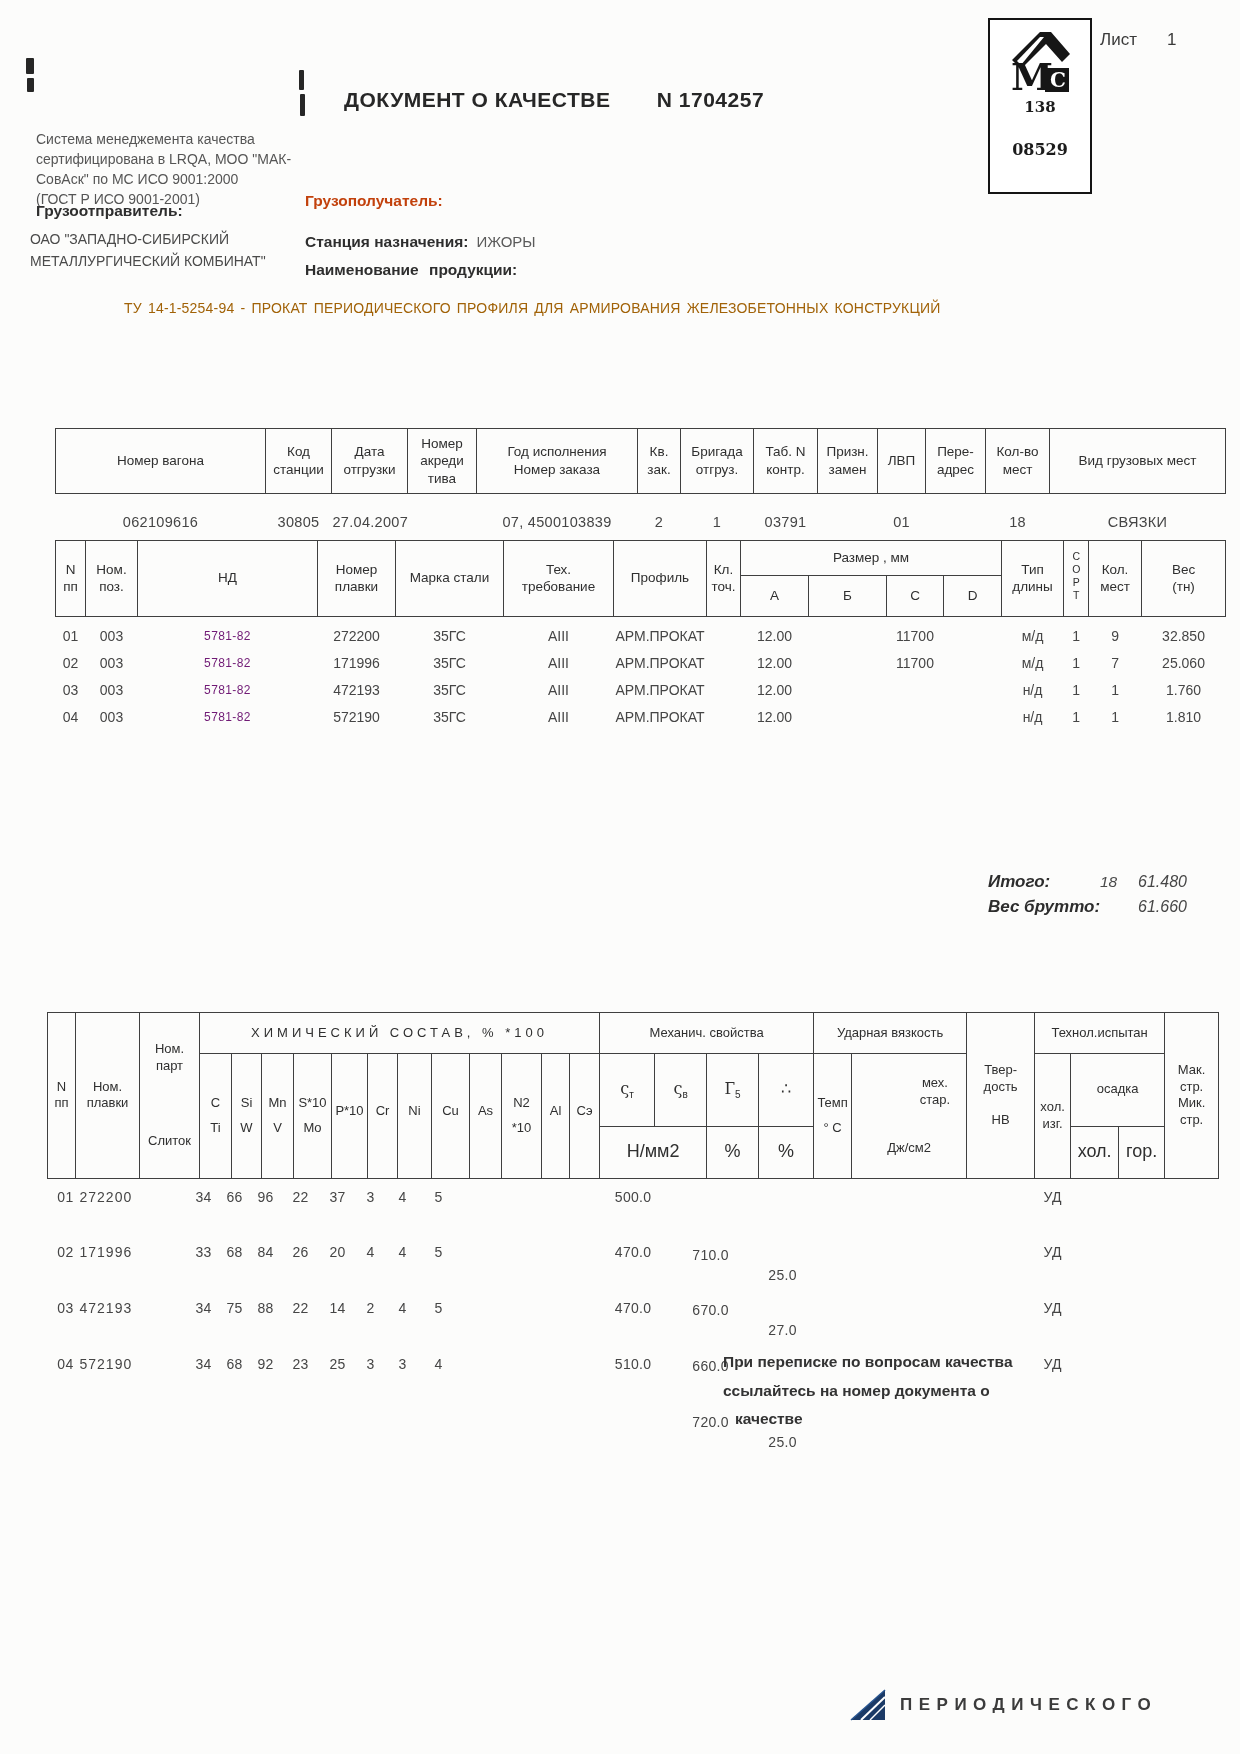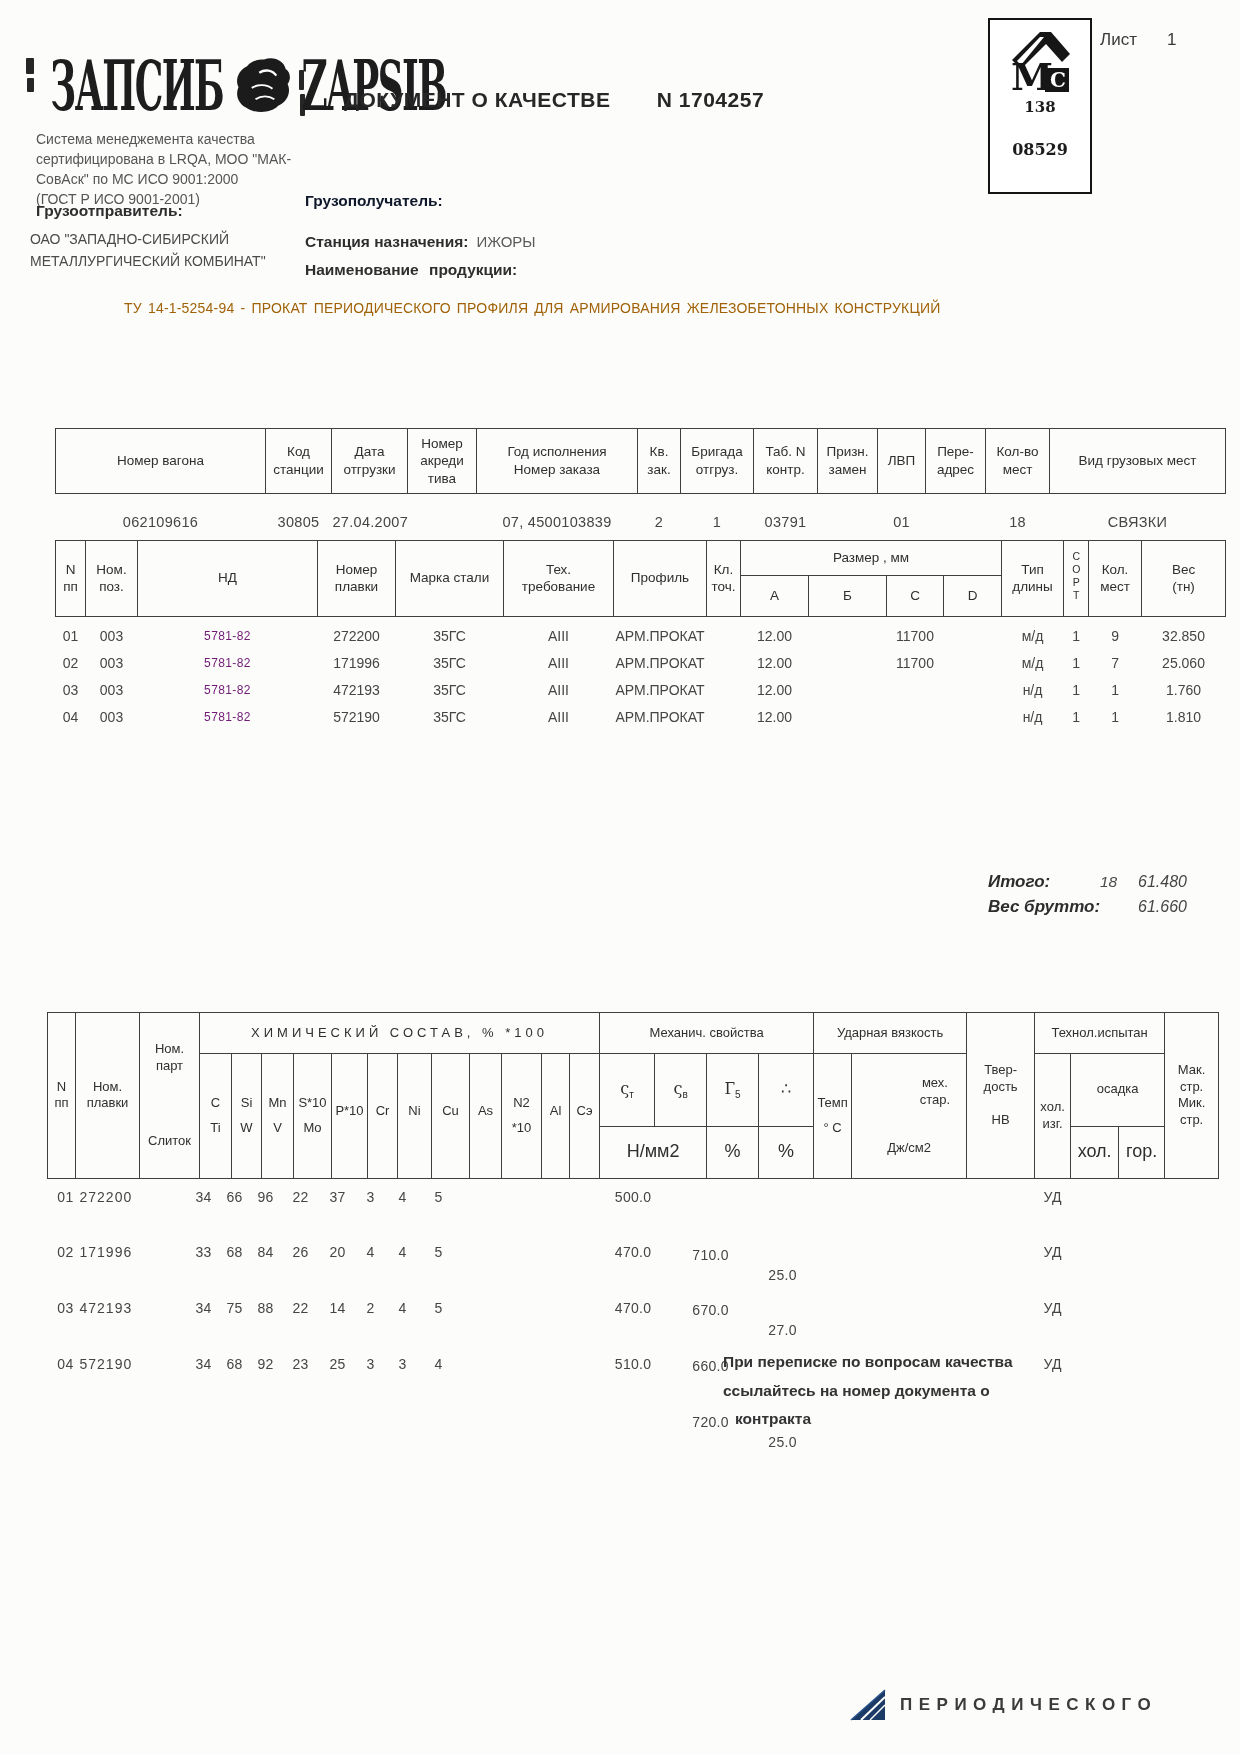--- a/index.html
+++ b/index.html
@@ -21,21 +21,21 @@
 
   .cert { position:absolute; left:36px; top:130px; width:268px; font-size:14px;
           line-height:1.42; color:#555; }
   .shipper-label { position:absolute; left:36px; top:202px; font-size:15.5px; font-weight:bold; color:#2e2e2e; }
   .shipper-name  { position:absolute; left:30px; top:229px; font-size:14px; line-height:1.55; color:#4a4a4a; }
 
   .doc-title { position:absolute; left:344px; top:88px; font-size:21px; font-weight:bold;
                letter-spacing:0.5px; color:#272727; }
   .doc-num { margin-left:40px; }
 
-  .consignee-label { position:absolute; left:305px; top:192px; font-size:15.5px; font-weight:bold; color:#0f172a; }
+  .consignee-label { position:absolute; left:305px; top:192px; font-size:15.5px; font-weight:bold; color:#c2410c; }
   .station-line { position:absolute; left:305px; top:233px; font-size:15.5px; color:#2e2e2e; }
   .station-line .lbl { font-weight:bold; }
   .station-line .val { font-weight:normal; color:#5a5a5a; margin-left:8px; font-size:15px; }
   .product-label { position:absolute; left:305px; top:261px; font-size:15.5px; font-weight:bold; color:#2e2e2e; word-spacing:6px; }
   .product-value { position:absolute; left:124px; top:300px; font-size:14px; color:#a16207; letter-spacing:0.2px; word-spacing:2px; }
 
   
   .stamp { position:absolute; left:988px; top:18px; width:100px; height:172px;
            border:2.5px solid #141414; background:#fff; text-align:center; }
   .ms-emblem { margin-top:8px; }
@@ -116,30 +116,20 @@
 </head>
 <body>
 
 <div class="page">
 
   <div class="edge-mark m1"></div>
   <div class="edge-mark m2"></div>
   <div class="edge-mark m3"></div>
   <div class="edge-mark m4"></div>
 
-  <div class="zapsib">
-    <span class="zs-text">ЗАПСИБ</span>
-    <svg class="bear-svg" width="66" height="62" viewBox="0 0 70 64">
-      <path d="M35 4 C45 0 56 5 58 14 C63 17 64 25 60 30 C64 38 60 49 50 53 C44 60 28 62 18 56 C8 52 4 42 8 33 C4 26 8 15 17 11 C22 5 29 4 35 4 Z" fill="#1b1b1b"></path>
-      <path d="M30 18 C36 14 44 15 48 21" stroke="#ffffff" stroke-width="2.5" fill="none"></path>
-      <path d="M22 34 C28 30 38 30 44 35" stroke="#ffffff" stroke-width="2" fill="none"></path>
-      <path d="M26 46 C32 42 40 42 46 46" stroke="#ffffff" stroke-width="2" fill="none"></path>
-    </svg>
-    <span class="zs-text">ZAPSIB</span>
-  </div>
 
   <div class="cert">
     <div>Система  менеджемента   качества</div>
     <div>сертифицирована в LRQA, МОО "МАК-</div>
     <div>СовАск"  по  МС  ИСО   9001:2000</div>
     <div>(ГОСТ Р ИСО 9001-2001)</div>
   </div>
 
   <div class="shipper-label">Грузоотправитель:</div>
   <div class="shipper-name">
@@ -579,21 +569,21 @@
         <td></td>
         <td></td>
         <td></td>
       </tr>
     </tbody>
   </table>
 
   <div class="quality-note">
     <div>При переписке по вопросам качества</div>
     <div>ссылайтесь на номер документа о</div>
-    <div class="q3">контракта</div>
+    <div class="q3">качестве</div>
   </div>
 
   <div class="brand">
     <svg width="40" height="34" viewBox="0 0 40 34">
       <path d="M3 32 L37 32 L37 2 Z" fill="#1b3a66"></path>
       <path d="M13 32 L37 9" stroke="#ffffff" stroke-width="2" fill="none"></path>
       <path d="M22 32 L37 17" stroke="#ffffff" stroke-width="1.5" fill="none"></path>
       <path d="M3 32 L37 2" stroke="#27548f" stroke-width="1.5" fill="none"></path>
     </svg>
     <span class="brand-text">ПЕРИОДИЧЕСКОГО</span>

